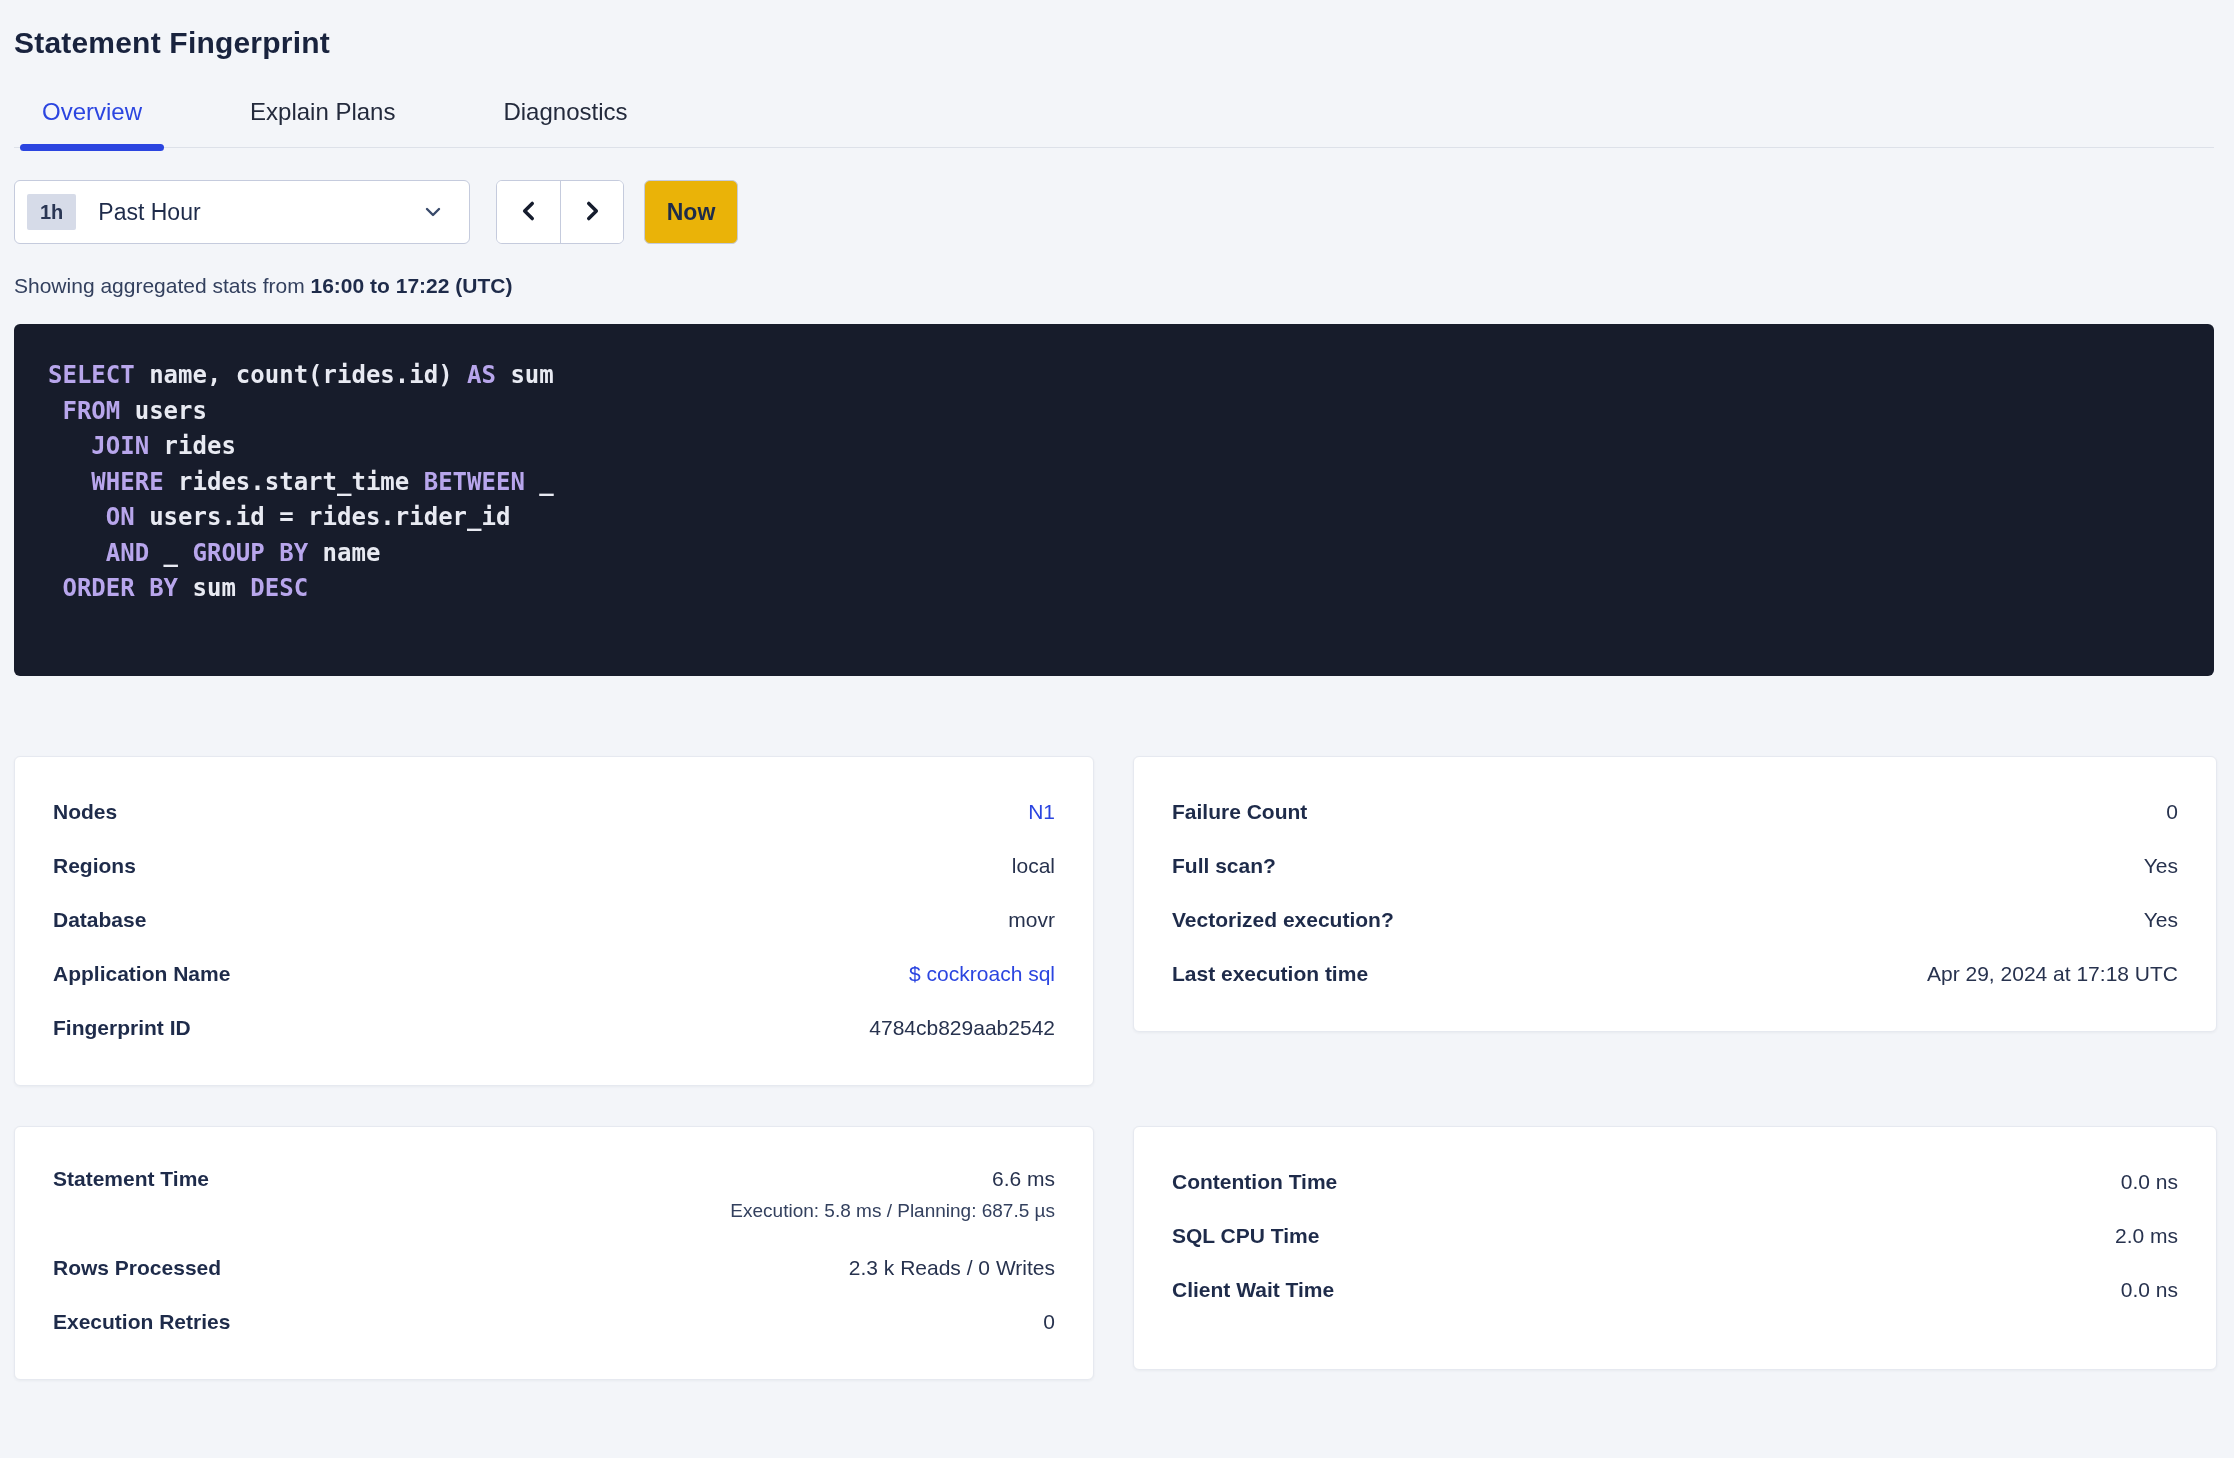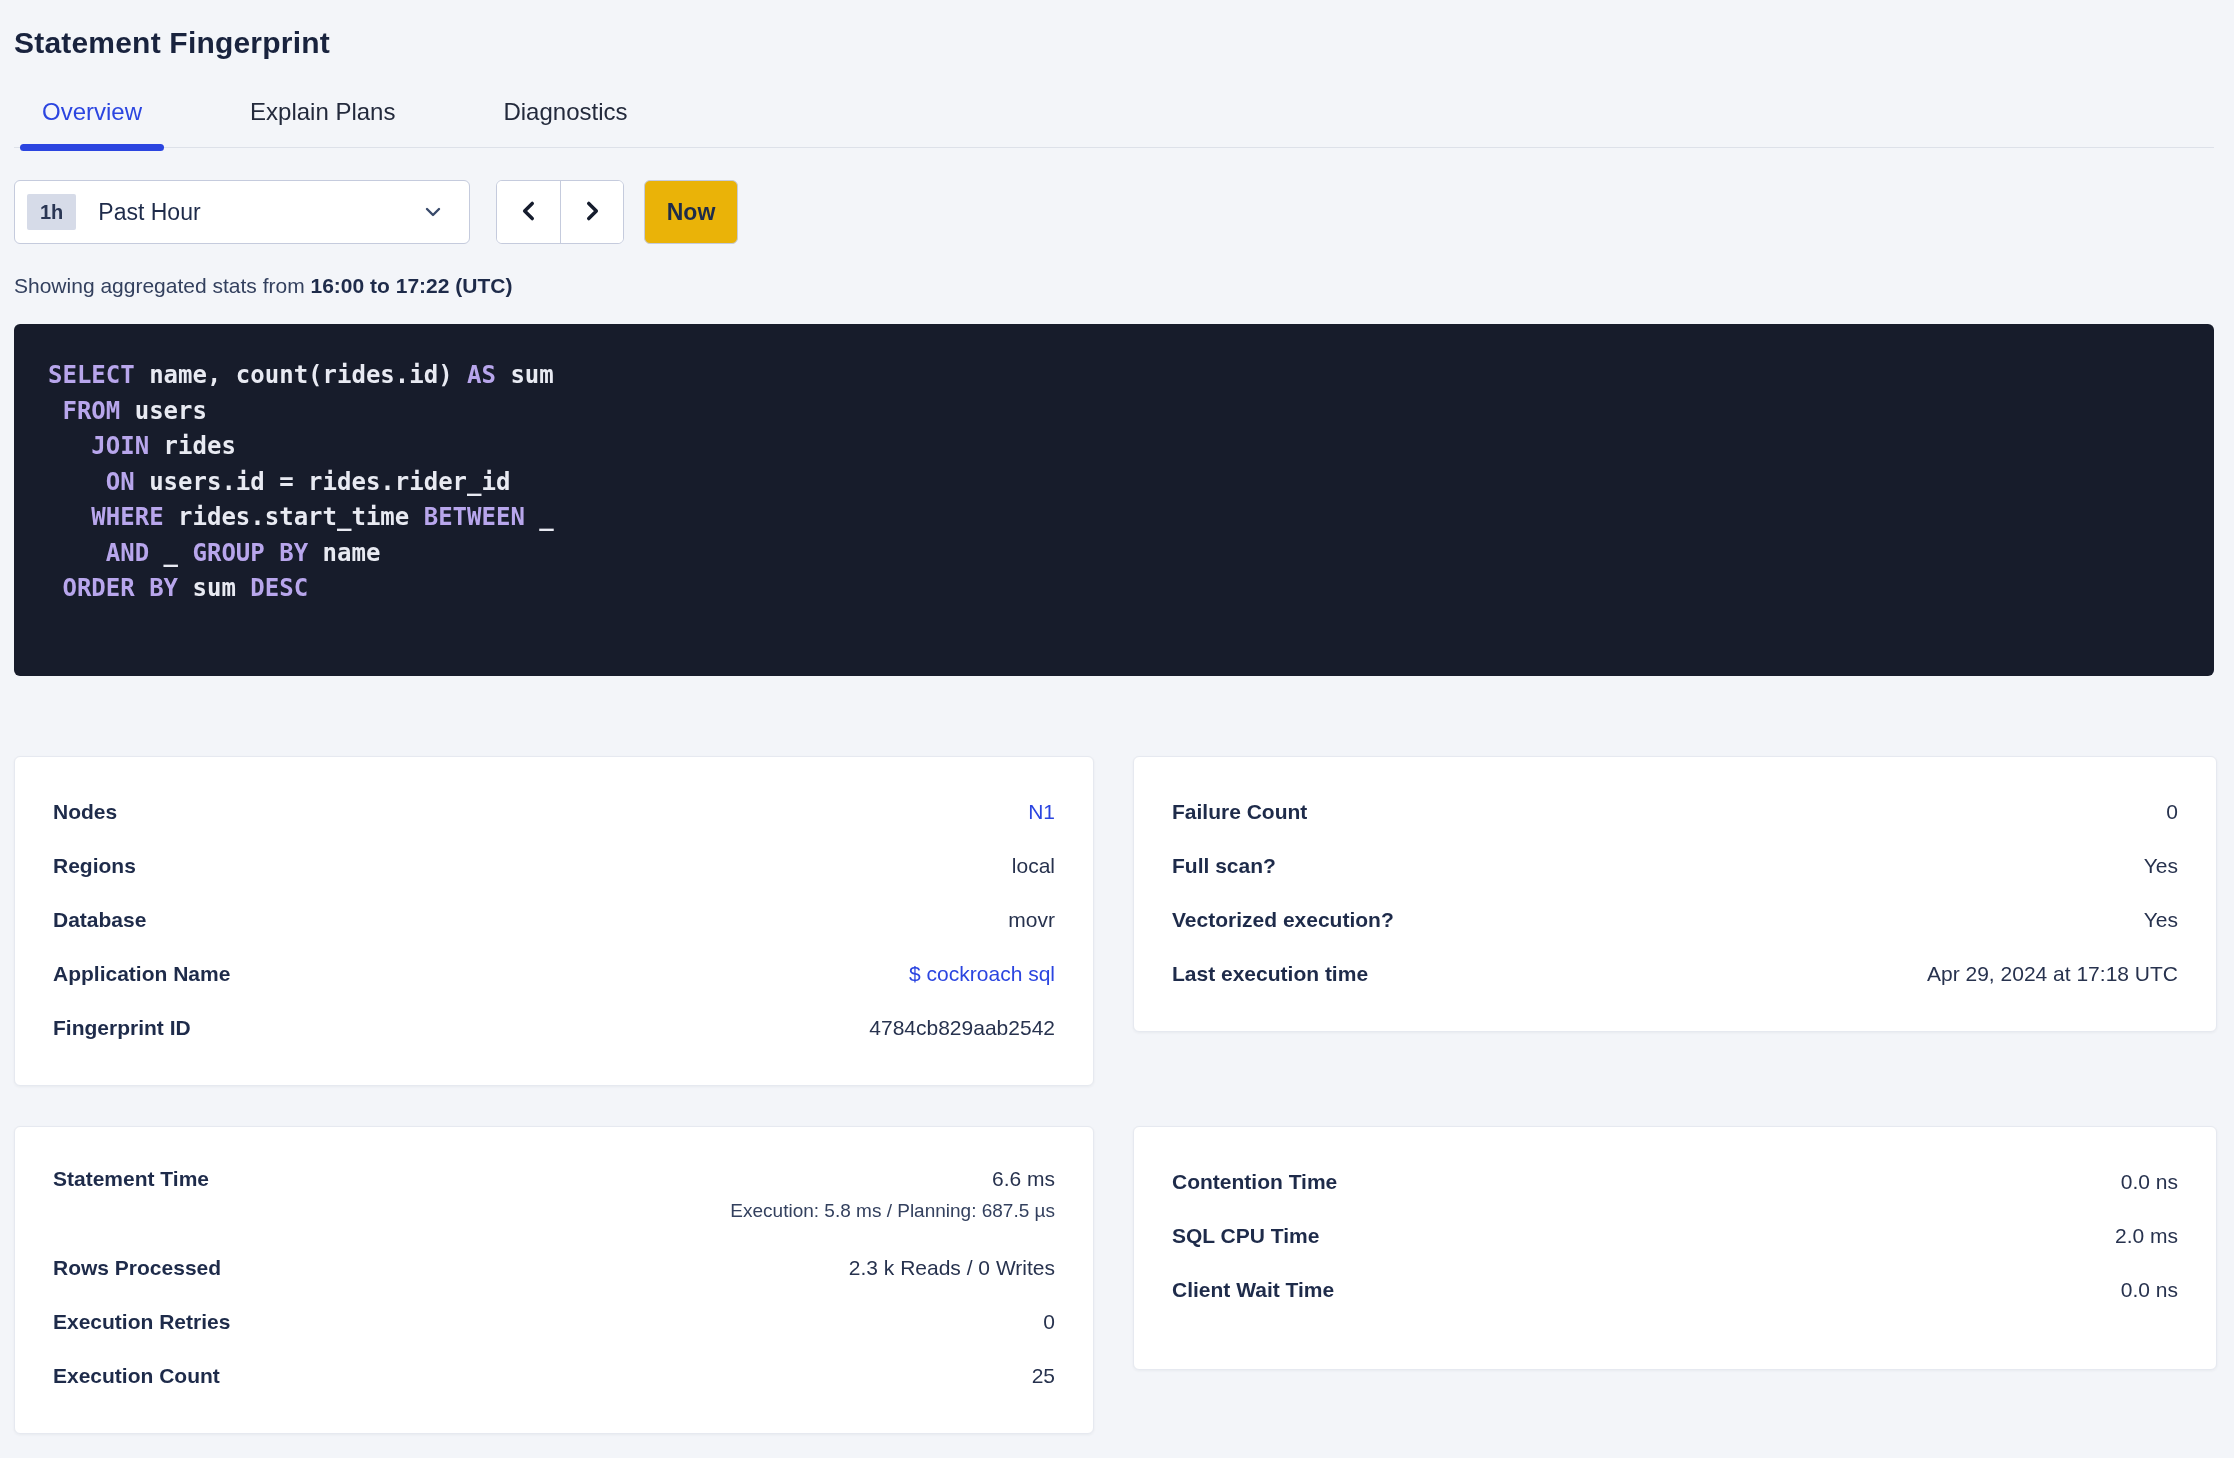--- a/index.html
+++ b/index.html
@@ -137,22 +137,22 @@
   </div>
 
   <div class="caption">
     <span>Showing aggregated stats from </span><b>16:00 to 17:22 (UTC)</b>
   </div>
 
   <div class="sql-box" id="sql-box">
       <div class="sql-line"><span class="kw">SELECT</span><span class="tx"> name, count(rides.id) </span><span class="kw">AS</span><span class="tx"> sum</span></div>
       <div class="sql-line"><span class="tx"> </span><span class="kw">FROM</span><span class="tx"> users</span></div>
       <div class="sql-line"><span class="tx">   </span><span class="kw">JOIN</span><span class="tx"> rides</span></div>
+      <div class="sql-line"><span class="tx">   </span><span class="kw">WHERE</span><span class="tx"> rides.start_time </span><span class="kw">BETWEEN</span><span class="tx"> _</span></div>
       <div class="sql-line"><span class="tx">    </span><span class="kw">ON</span><span class="tx"> users.id = rides.rider_id</span></div>
-      <div class="sql-line"><span class="tx">   </span><span class="kw">WHERE</span><span class="tx"> rides.start_time </span><span class="kw">BETWEEN</span><span class="tx"> _</span></div>
       <div class="sql-line"><span class="tx">    </span><span class="kw">AND</span><span class="tx"> _ </span><span class="kw">GROUP BY</span><span class="tx"> name</span></div>
       <div class="sql-line"><span class="tx"> </span><span class="kw">ORDER BY</span><span class="tx"> sum </span><span class="kw">DESC</span></div>
     </div>
 
   <div class="cards">
     <div class="card" id="card-overview">
         <div class="stat-row">
           <span class="stat-label">Nodes</span>
           <div class="stat-value-block">
             <div class="stat-value link">N1</div>
@@ -222,26 +222,20 @@
           <div class="stat-value-block">
             <div class="stat-value">2.3 k Reads / 0 Writes</div>
           </div>
         </div>
         <div class="stat-row">
           <span class="stat-label">Execution Retries</span>
           <div class="stat-value-block">
             <div class="stat-value">0</div>
           </div>
         </div>
-        <div class="stat-row">
-          <span class="stat-label">Execution Count</span>
-          <div class="stat-value-block">
-            <div class="stat-value">25</div>
-          </div>
-        </div>
       </div>
     <div class="card pad-extra" id="card-waits">
         <div class="stat-row">
           <span class="stat-label">Contention Time</span>
           <div class="stat-value-block">
             <div class="stat-value">0.0 ns</div>
           </div>
         </div>
         <div class="stat-row">
           <span class="stat-label">SQL CPU Time</span>

